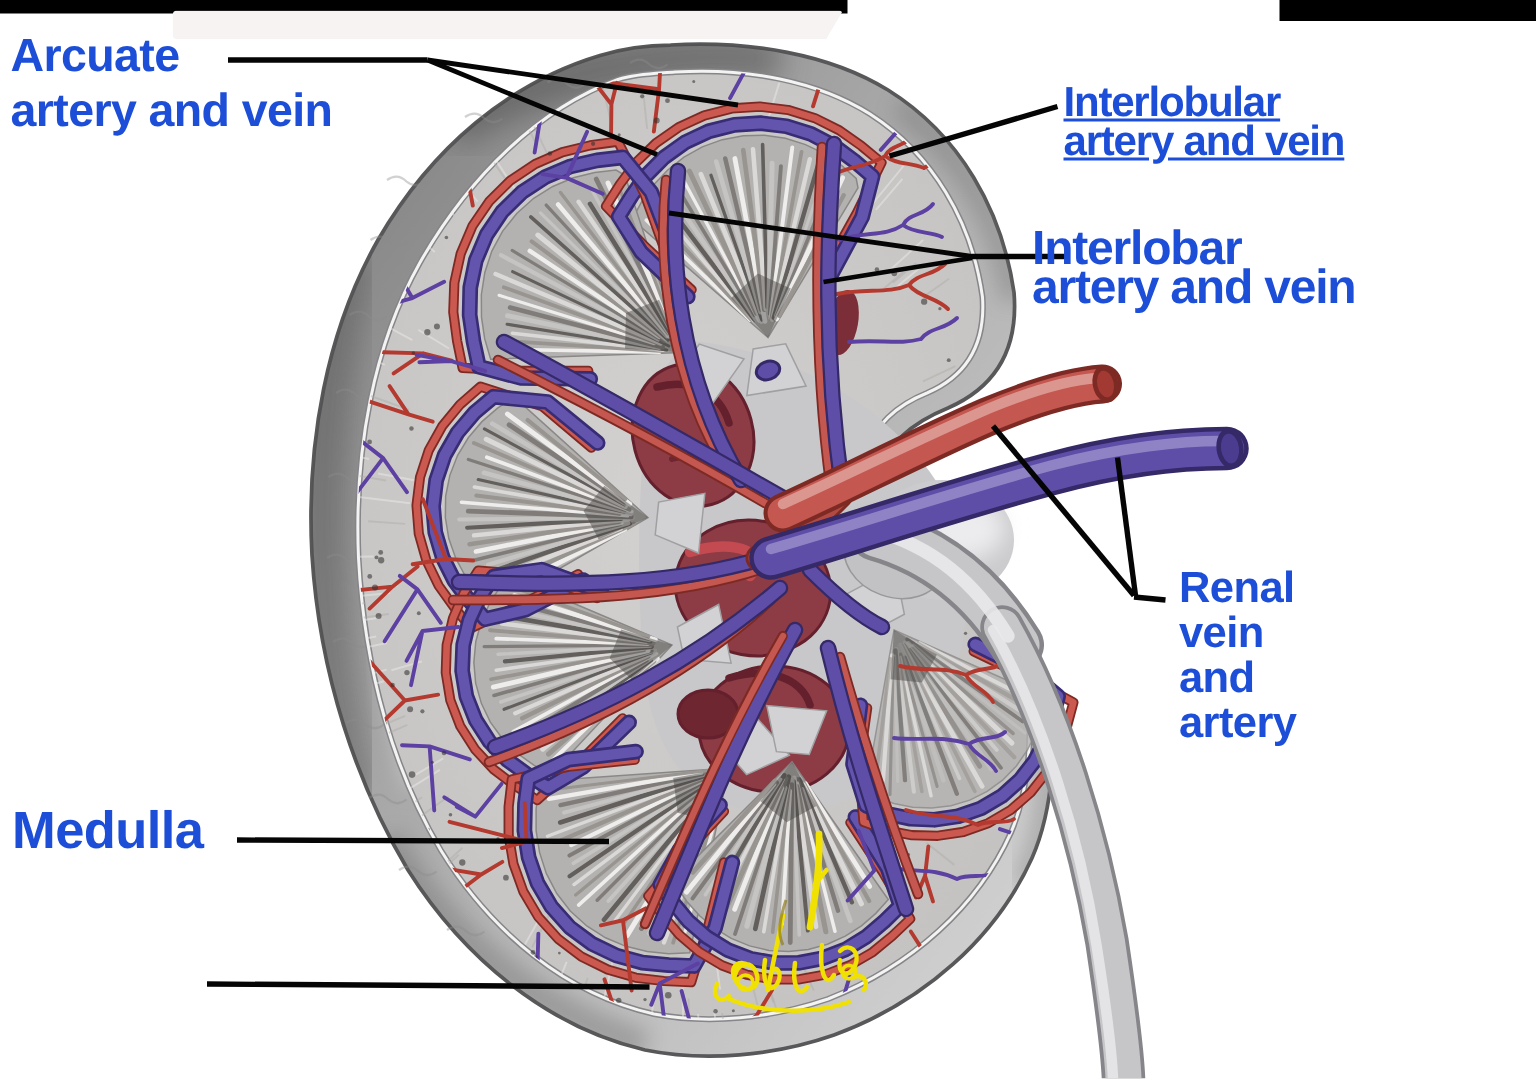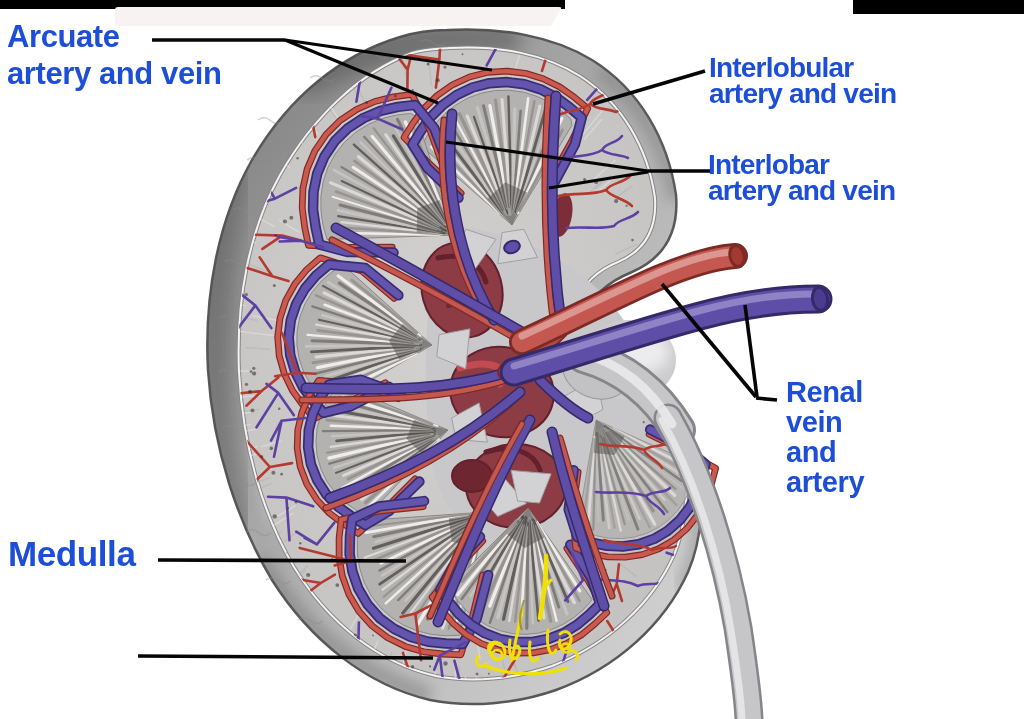--- a/index.html
+++ b/index.html
@@ -7,22 +7,22 @@
          font-family:"Liberation Sans",sans-serif;}
   .stage svg{position:absolute;left:0;top:0;}
   .bar{position:absolute;background:#000;}
   .bar-left{left:0;top:0;width:565px;height:9px;}
   .bar-right{left:853px;top:0;width:171px;height:14px;}
   .strip{position:absolute;left:115px;top:7px;width:447px;height:19px;background:#f6f3f2;
          border-radius:3px;clip-path:polygon(0 0,100% 0,97.5% 100%,0 100%);}
   .lbl{position:absolute;font-weight:bold;color:#1d4ed8;white-space:nowrap;letter-spacing:-0.4px;}
   .lbl span{display:block;}
   .lbl-arcuate{left:7px;top:18px;font-size:31px;line-height:37px;}
-  .lbl-interlobular{left:709px;top:55px;font-size:28px;line-height:26px;letter-spacing:-0.8px;}
-  .lbl-interlobar{left:708px;top:152px;font-size:28px;line-height:26px;letter-spacing:-0.8px;}
+  .lbl-interlobular{left:709px;top:55px;font-size:28px;line-height:26px;letter-spacing:-0.8px;text-decoration:underline;}
+  .lbl-interlobar{left:688px;top:152px;font-size:32px;line-height:26px;letter-spacing:-0.8px;}
   .lbl-renal{left:786px;top:377px;font-size:29px;line-height:30px;}
   .lbl-medulla{left:8px;top:536px;font-size:35px;line-height:36px;}
   .lbl-cortex{left:8px;top:633px;font-size:35px;line-height:36px;}
 </style>
 </head>
 <body>
 
 <div class="stage">
 
   <svg id="scene" width="1024" height="719" viewBox="0 0 1024 719">

